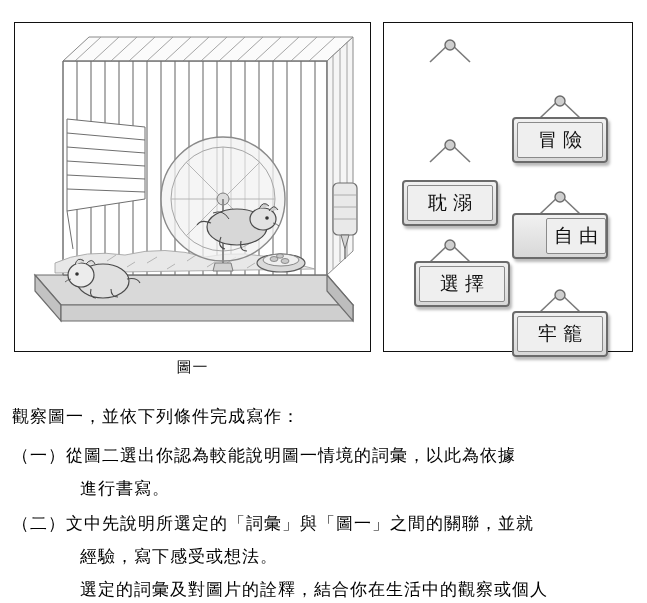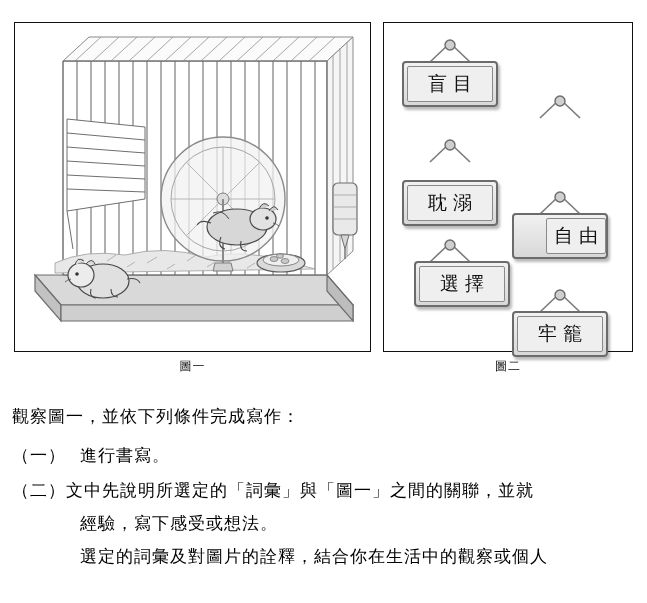--- a/index.html
+++ b/index.html
@@ -42,21 +42,21 @@
     height: 330px;
   }
   #fig2-box {
     left: 383px;
     top: 12px;
     width: 250px;
     height: 330px;
   }
   .fig-caption {
     position: absolute;
-    font-size: 12px;
+    font-size: 15px;
     text-align: center;
     letter-spacing: 1px;
   }
   #fig1-caption {
     left: 14px;
     top: 348px;
     width: 357px;
   }
   #fig2-caption {
     left: 383px;
@@ -295,30 +295,30 @@
 
     <div class="fig-box" id="fig2-box">
 
       <div class="hanger" style="left:18px; top:16px;">
         <svg width="96" height="24" viewBox="0 0 96 24">
           <line x1="48" y1="4" x2="28" y2="23" stroke="#7a7a7a" stroke-width="1.6"></line>
           <line x1="48" y1="4" x2="68" y2="23" stroke="#7a7a7a" stroke-width="1.6"></line>
           <circle cx="48" cy="6" r="5" fill="#cfcfcf" stroke="#6b6b6b" stroke-width="1.4"></circle>
         </svg>
       </div>
-      <div class="sign" style="left:18px; top:38px;">
-        <div class="sign-inner">盲目</div>
-      </div>
 
       <div class="hanger" style="left:128px; top:72px;">
         <svg width="96" height="24" viewBox="0 0 96 24">
           <line x1="48" y1="4" x2="28" y2="23" stroke="#7a7a7a" stroke-width="1.6"></line>
           <line x1="48" y1="4" x2="68" y2="23" stroke="#7a7a7a" stroke-width="1.6"></line>
           <circle cx="48" cy="6" r="5" fill="#cfcfcf" stroke="#6b6b6b" stroke-width="1.4"></circle>
         </svg>
+      </div>
+      <div class="sign" style="left:128px; top:94px;">
+        <div class="sign-inner">冒險</div>
       </div>
 
       <div class="hanger" style="left:18px; top:116px;">
         <svg width="96" height="24" viewBox="0 0 96 24">
           <line x1="48" y1="4" x2="28" y2="23" stroke="#7a7a7a" stroke-width="1.6"></line>
           <line x1="48" y1="4" x2="68" y2="23" stroke="#7a7a7a" stroke-width="1.6"></line>
           <circle cx="48" cy="6" r="5" fill="#cfcfcf" stroke="#6b6b6b" stroke-width="1.4"></circle>
         </svg>
       </div>
       <div class="sign" style="left:18px; top:138px;margin-top:19px;">
@@ -352,30 +352,30 @@
           <line x1="48" y1="4" x2="28" y2="23" stroke="#7a7a7a" stroke-width="1.6"></line>
           <line x1="48" y1="4" x2="68" y2="23" stroke="#7a7a7a" stroke-width="1.6"></line>
           <circle cx="48" cy="6" r="5" fill="#cfcfcf" stroke="#6b6b6b" stroke-width="1.4"></circle>
         </svg>
       </div>
       <div class="sign" style="left:128px; top:288px;">
         <div class="sign-inner">牢籠</div>
       </div>
 
     </div>
-    <div class="fig-caption" id="fig2-caption">圖二</div>
 
   </div>
 
   <div class="text-block">
     <p class="intro">觀察圖一，並依下列條件完成寫作：</p>
 
     <div class="item">
       <span class="item-marker">（一）</span>
       <span class="item-text">
+        <span>從圖二選出你認為較能說明圖一情境的詞彙，以此為依據</span>
         <span class="indent-line">進行書寫。</span>
       </span>
     </div>
 
     <div class="item">
       <span class="item-marker">（二）</span>
       <span class="item-text">
         <span>文中先說明所選定的「詞彙」與「圖一」之間的關聯，並就</span>
         <span class="indent-line">經驗，寫下感受或想法。</span>
         <span class="indent-line">選定的詞彙及對圖片的詮釋，結合你在生活中的觀察或個人</span>

